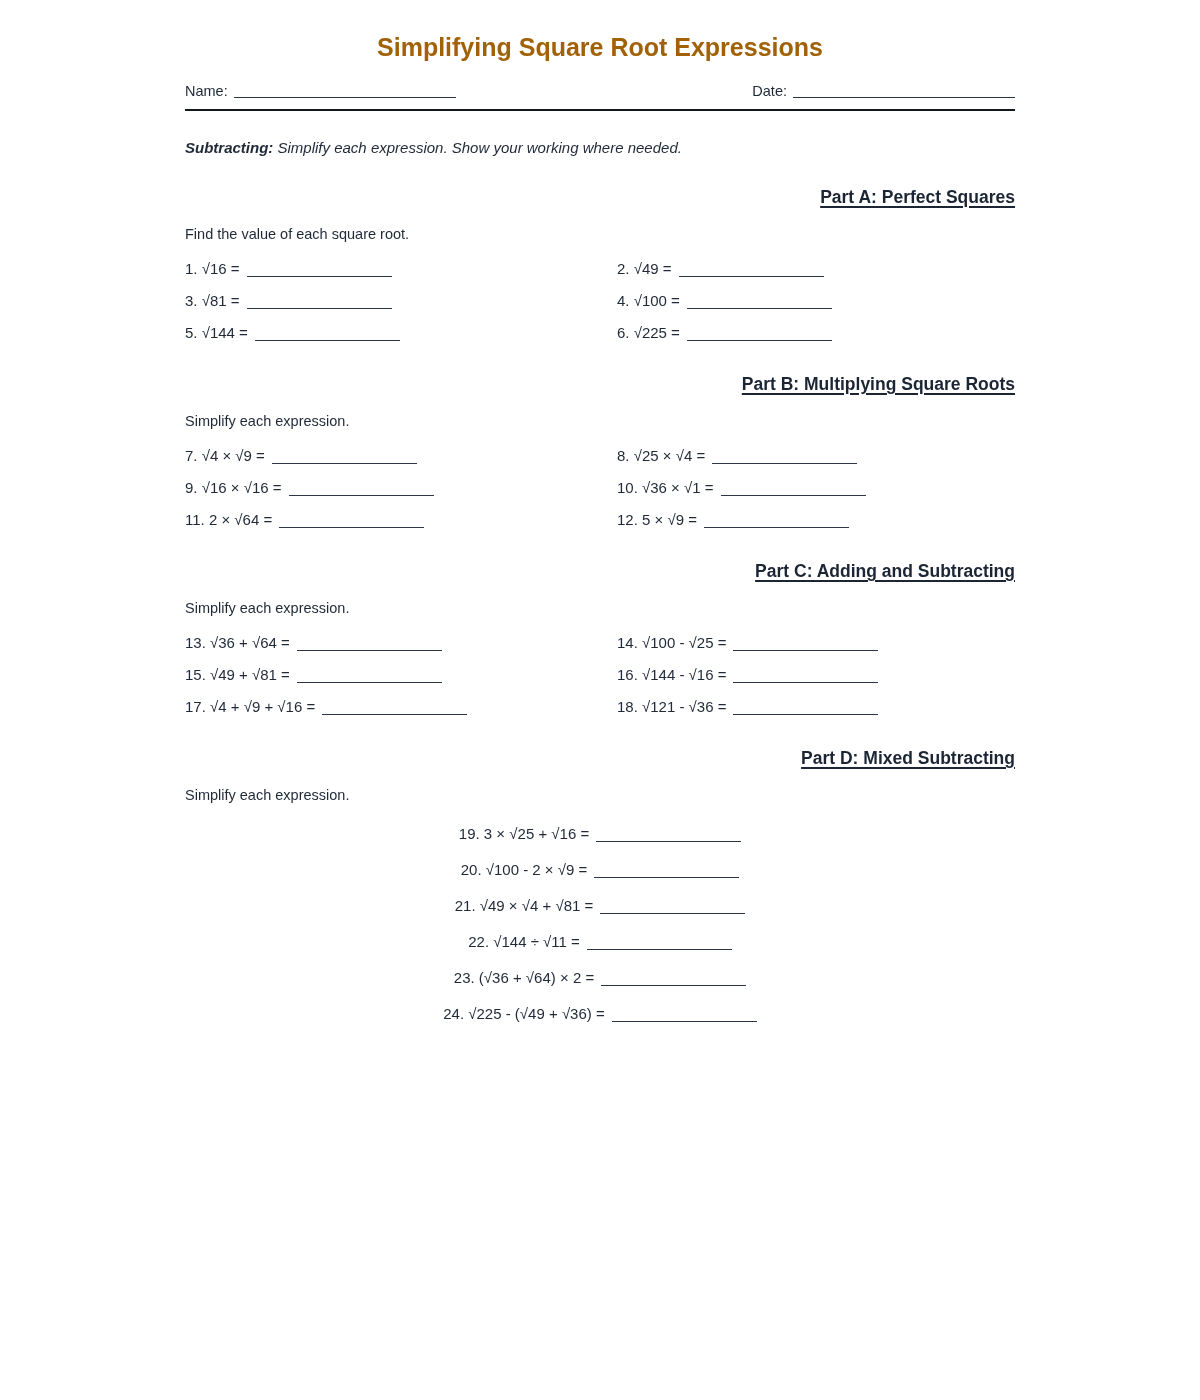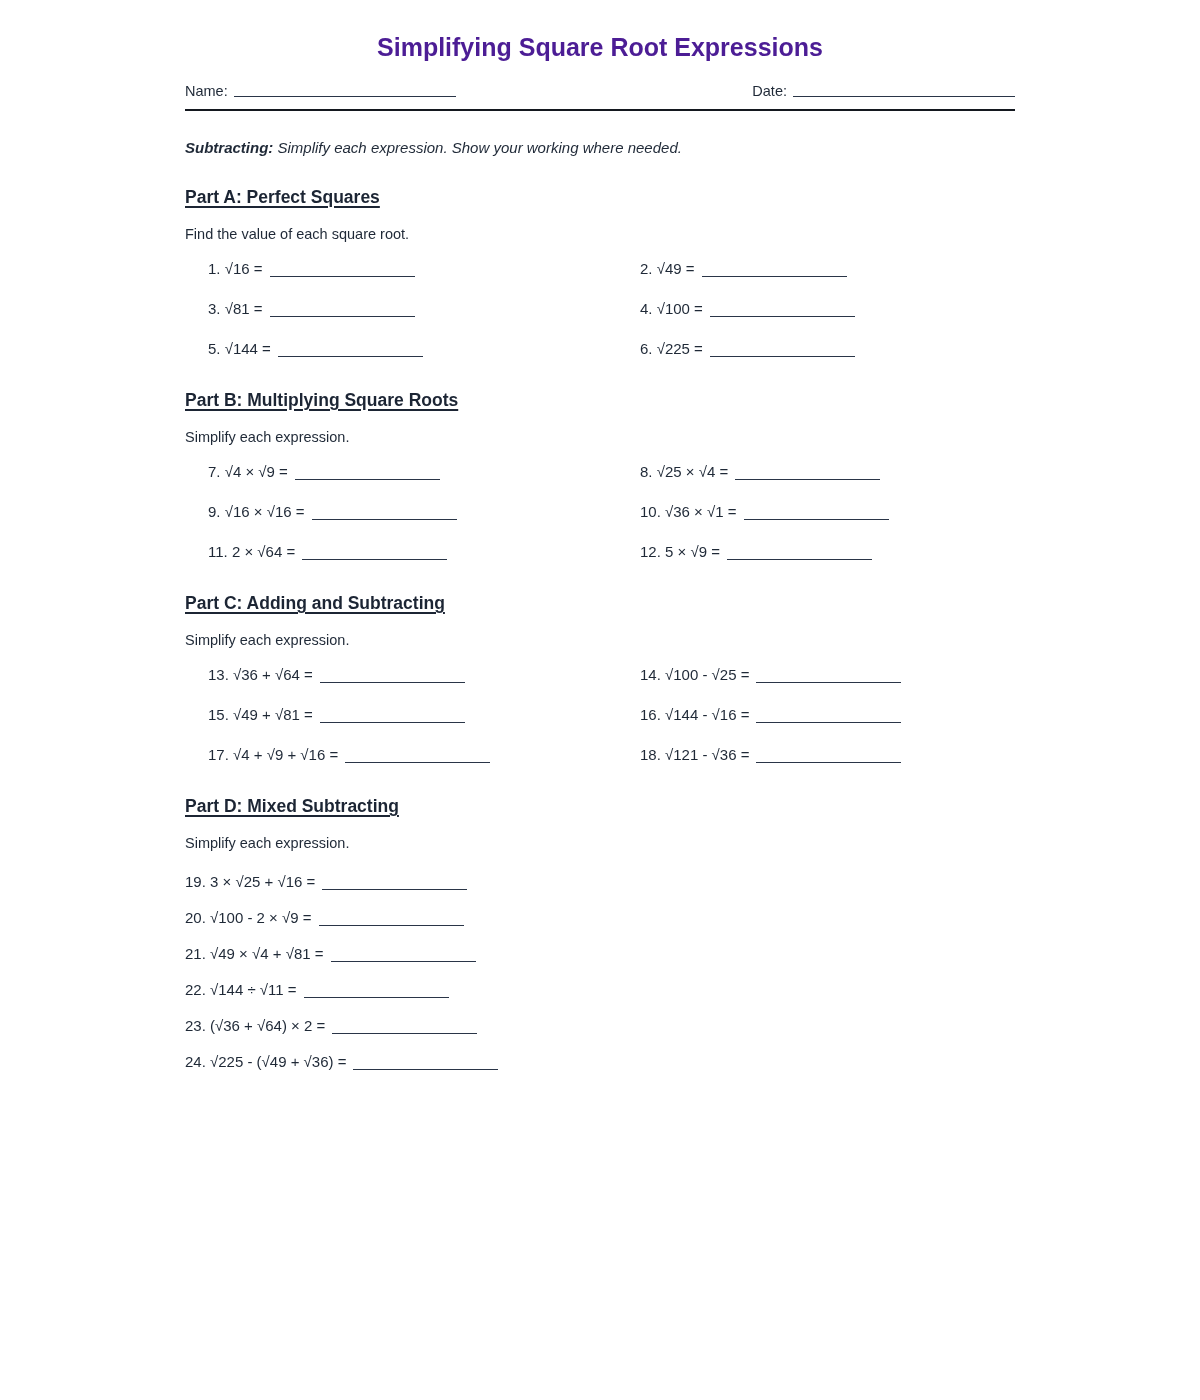--- a/index.html
+++ b/index.html
@@ -18,30 +18,30 @@
     width: 830px;
     margin: 0 auto;
     padding-top: 33px;
   }
   h1.title {
     margin: 0;
     font-size: 25px;
     line-height: 29px;
     font-weight: bold;
     text-align: center;
-    color: #4c1d95;
+    color: #a16207;
   }
   .name-date-row {
     margin-top: 21px;
     display: flex;
     justify-content: space-between;
     align-items: flex-end;
     font-size: 14.5px;
   }
-  .nd-field { display: flex; align-items: flex-start; }
+  .nd-field { display: flex; align-items: center; }
   .nd-label { white-space: nowrap; }
   .nd-line {
     display: inline-block;
     width: 222px;
     height: 14px;
     border-bottom: 1.5px solid #2a3547;
     margin-left: 6px;
   }
   .rule {
     margin-top: 10px;
@@ -58,34 +58,34 @@
   .section { margin: 0; }
   h2.section-heading {
     margin: 29px 0 0 0;
     font-size: 17.5px;
     line-height: 22px;
     font-weight: bold;
     text-decoration: underline;
     text-underline-offset: 3px;
     text-decoration-thickness: 1.5px;
     color: #1c2534;
+    text-align: right;
   }
   .section-subtext {
     margin: 17px 0 0 0;
     font-size: 14.5px;
     line-height: 18px;
   }
   .problems-grid {
     margin-top: 15px;
     display: grid;
     grid-template-columns: 432px 1fr;
-    row-gap: 18px;
-    margin-left: 23px;
+    row-gap: 10px;
   }
-  .problems-list { margin-top: 19px; }
+  .problems-list { margin-top: 19px; text-align: center; }
   .problems-list .problem { margin-top: 14px; }
   .problem {
     font-size: 15px;
     line-height: 22px;
     white-space: nowrap;
   }
   .blank {
     display: inline-block;
     width: 145px;
     height: 15px;

